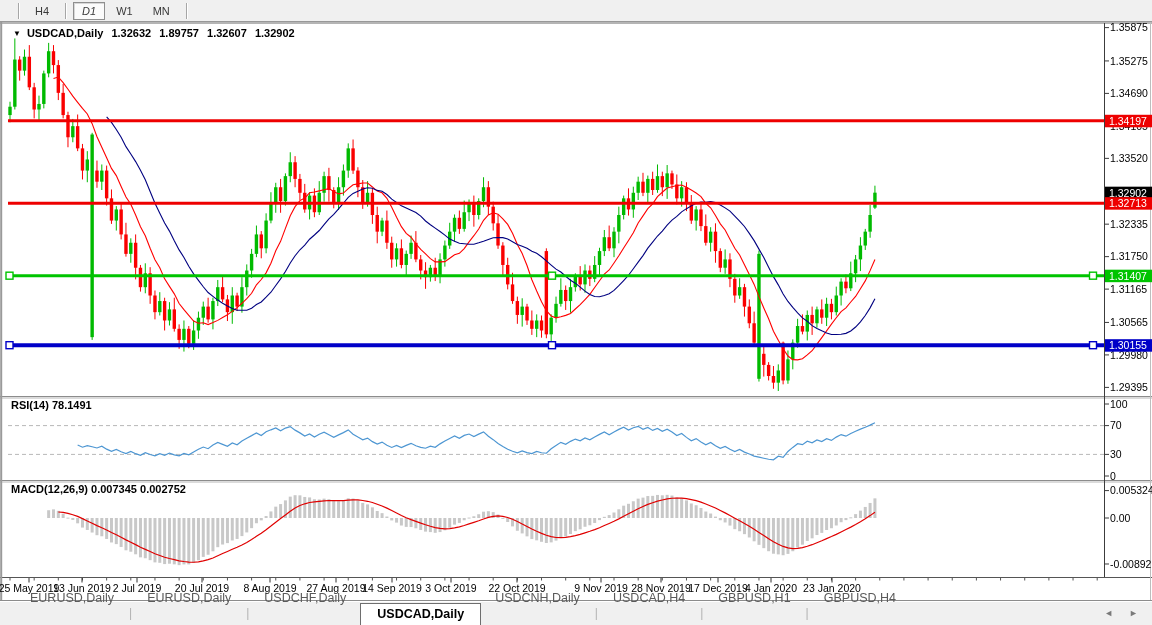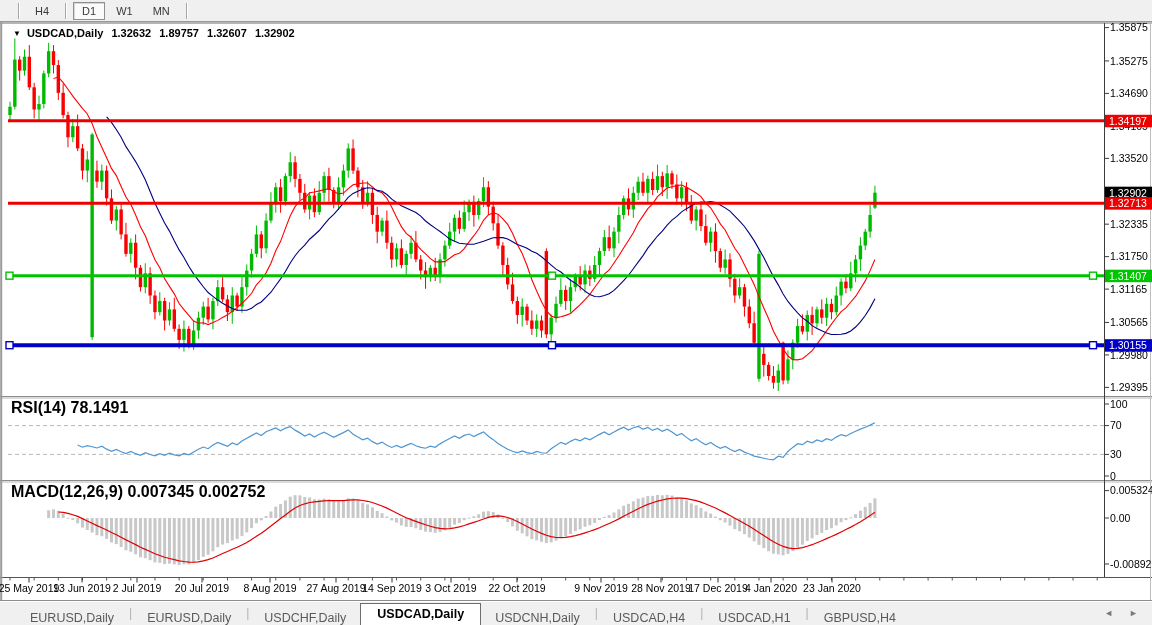--- a/index.html
+++ b/index.html
@@ -2,36 +2,36 @@
 <html><head>
 <meta charset="utf-8">
 <style>
   html,body{margin:0;padding:0;background:#d8d8d8;}
   .app{position:relative;width:1152px;height:625px;background:#000000;overflow:hidden;
        font-family:"Liberation Sans",sans-serif;-webkit-font-smoothing:none;}
   
   .toolbar{position:absolute;top:0;left:0;width:100%;height:22px;background:#f0f0f0;
            border-bottom:1px solid #989898;display:flex;align-items:center;padding-left:12px;box-sizing:border-box;}
   .tf-btn{font-size:11px;color:#3a3a3a;padding:2px 8px;margin:0 1px;border:1px solid transparent;cursor:default;}
-  .tf-btn.active{background:#fbfbfb;border:1px solid #8f8f8f;box-shadow:inset 1px 1px 0 #d7d7d7;}
+  .tf-btn.active{background:#fbfbfb;border:1px solid #8f8f8f;box-shadow:inset 1px 1px 0 #d7d7d7;font-style:italic;}
   .tb-sep{width:1px;height:16px;background:#a6a6a6;margin:0 6px;box-shadow:1px 0 0 #ffffff;}
   
   .chart-window{position:absolute;top:22px;left:0;width:1152px;height:578px;background:#ffffff;}
   svg{position:absolute;top:0;left:0;font-family:"Liberation Sans",sans-serif;}
   .chart-title{position:absolute;left:13px;top:5px;font-size:11px;font-weight:700;color:#000;z-index:5;}
   .chart-title .tri{font-size:8px;margin-right:6px;vertical-align:1px;}
   .chart-title span{margin-right:5px;}
-  .ind-label{position:absolute;left:11px;font-size:16px;font-weight:700;color:#000;z-index:5;}
+  .ind-label{position:absolute;left:11px;font-size:11px;font-weight:700;color:#000;z-index:5;}
   #rsi-label{top:377px;}
   #macd-label{top:461px;}
   
   .tab-bar{position:absolute;top:600px;left:0;width:100%;height:25px;background:#f0f0f0;
            border-top:1px solid #8c8c8c;box-shadow:inset 0 1px 0 #ffffff;display:flex;align-items:flex-end;
            padding-left:16px;box-sizing:border-box;}
-  .tab{font-size:12.5px;color:#5a5a5a;padding:3px 14px 0 14px;cursor:default;white-space:nowrap;}
+  .tab{font-size:12.5px;color:#5a5a5a;padding:3px 14px 20px 14px;cursor:default;white-space:nowrap;}
   .tab.active{background:#ffffff;border:1px solid #6e6e6e;border-bottom:none;color:#000;font-weight:700;
               padding:3px 16px 5px 16px;position:relative;top:1px;}
   .tab-sep{color:#b2b2b2;align-self:center;font-size:12px;padding:0 1px;}
   .tab-scroll{position:absolute;right:14px;top:7px;display:flex;gap:16px;}
   .tab-scroll span{font-size:9px;color:#7a7a7a;cursor:default;}
 </style>
 </head>
 <body>
 
 <div class="app">
@@ -779,21 +779,21 @@
     <div class="tab">EURUSD,Daily</div>
       <span class="tab-sep">|</span>
       <div class="tab">EURUSD,Daily</div>
       <span class="tab-sep">|</span>
       <div class="tab">USDCHF,Daily</div>
       <div class="tab active">USDCAD,Daily</div>
       <div class="tab">USDCNH,Daily</div>
       <span class="tab-sep">|</span>
       <div class="tab">USDCAD,H4</div>
       <span class="tab-sep">|</span>
-      <div class="tab">USDCAD,H1</div>
+      <div class="tab">GBPUSD,H1</div>
       <span class="tab-sep">|</span>
       <div class="tab">GBPUSD,H4</div>
       <div class="tab-scroll">
       <span>◄</span>
       <span>►</span>
     </div>
   </div>
 
 </div>
 

